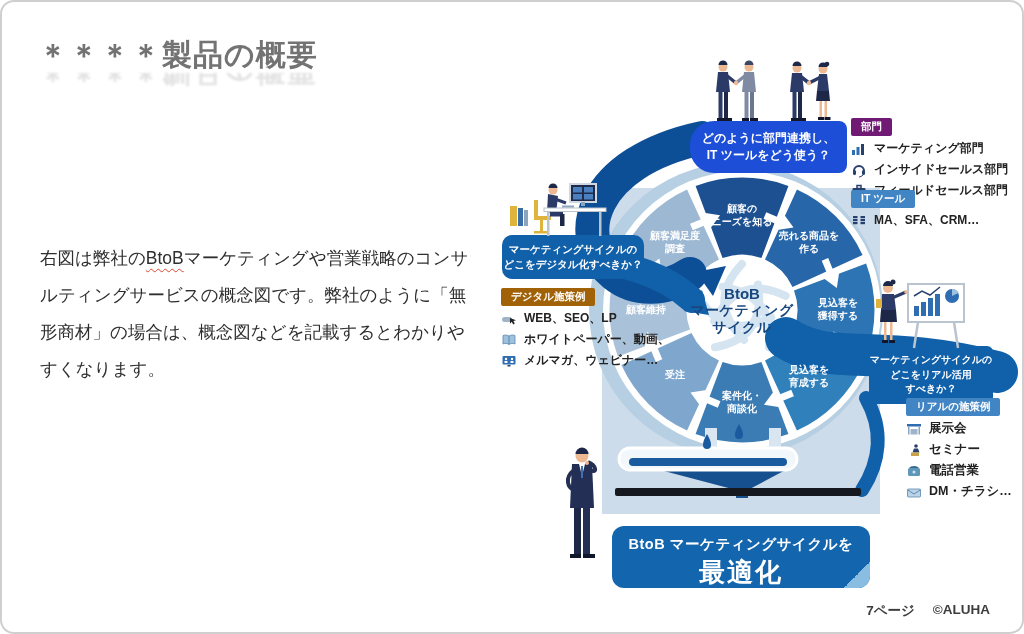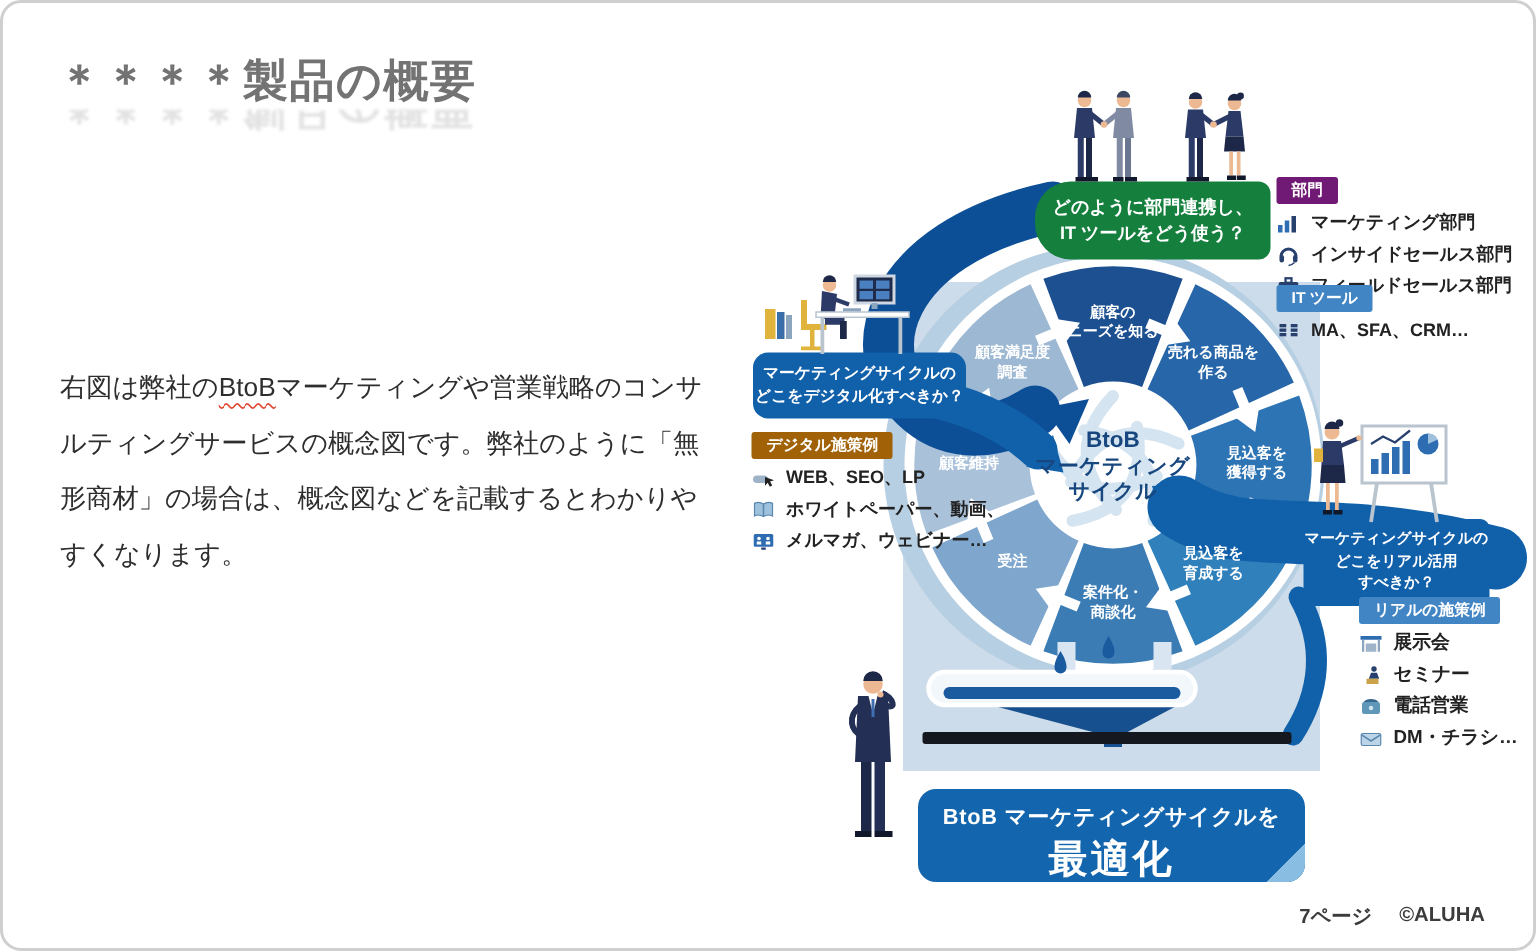--- a/index.html
+++ b/index.html
@@ -136,21 +136,21 @@
     <div>顧客満足度</div>
       <div>調査</div>
     </div>
 
   <div class="abs cycle-center">
     <div class="c1">BtoB</div>
     <div class="c2">マーケティング</div>
     <div class="c2">サイクル</div>
   </div>
 
-  <div class="abs bubble bubble-top z5" style="background: #15803d;">
+  <div class="abs bubble bubble-top z5" style="background: #1d4ed8;">
     <div>どのように部門連携し、</div>
     <div>IT ツールをどう使う？</div>
   </div>
   <div class="abs bubble bubble-left z5" style="background: rgb(17, 96, 170);">
     <div>マーケティングサイクルの</div>
     <div>どこをデジタル化すべきか？</div>
   </div>
   <div class="abs bubble bubble-right z5" style="background: rgb(17, 96, 170);">
     <div>マーケティングサイクルの</div>
     <div>どこをリアル活用</div>

